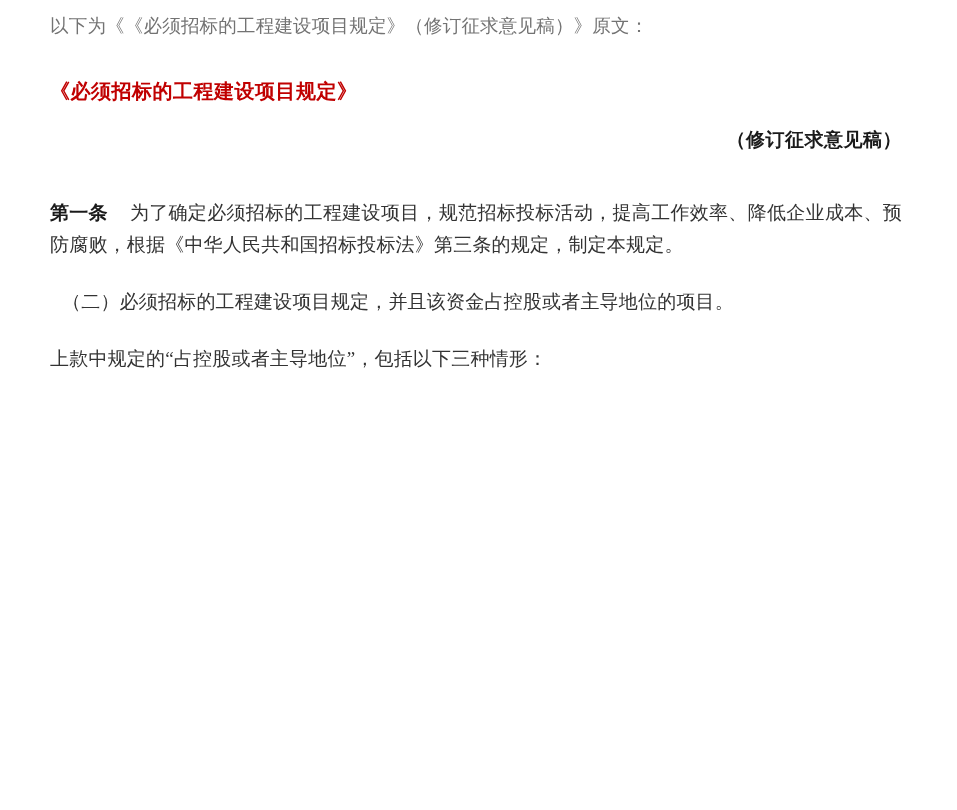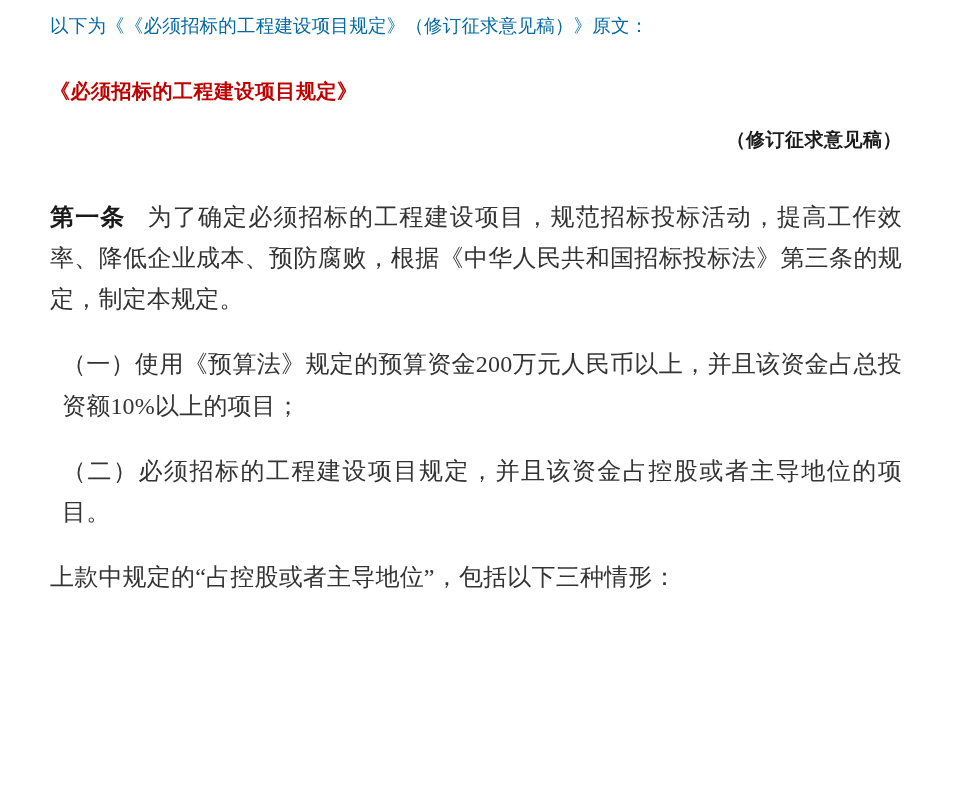--- a/index.html
+++ b/index.html
@@ -17,21 +17,21 @@
   .page {
     box-sizing: border-box;
     width: 957px;
     height: 810px;
     padding: 0 55px 0 50px;
     background: #ffffff;
   }
   .intro {
     font-size: 18.5px;
     line-height: 1.6;
-    color: #0369a1;
+    color: #737373;
     margin: 8px 0 0 0;
     padding-top: 4px;
     letter-spacing: 0.2px;
   }
   .doc-title {
     text-align: left;
     color: #c00000;
     font-weight: bold;
     font-size: 20px;
     margin-top: 36px;
@@ -39,21 +39,21 @@
   }
   .doc-subtitle {
     text-align: right;
     color: #1a1a1a;
     font-weight: bold;
     font-size: 19px;
     margin-top: 22px;
     letter-spacing: 0.5px;
   }
   .para {
-    font-size: 24px;
+    font-size: 19px;
     line-height: 1.72;
     color: #333333;
     margin-top: 24px;
     text-align: justify;
     letter-spacing: 0.2px;
   }
   .art-label {
     font-weight: bold;
     color: #1a1a1a;
     margin-right: 22px;
@@ -74,19 +74,18 @@
   <p class="intro">以下为《《必须招标的工程建设项目规定》（修订征求意见稿）》原文：</p>
 
   <div class="doc-title">《必须招标的工程建设项目规定》</div>
   <div class="doc-subtitle">（修订征求意见稿）</div>
 
   <p class="para first-art">
     <span class="art-label">第一条</span><span>为了确定必须招标的工程建设项目，规范招标投标活动，提高工作效率、降低企业成本、预防腐败，根据《中华人民共和国招标投标法》第三条的规定，制定本规定。</span>
   </p>
 
 
-  <p class="para indent">（一）使用《预算法》规定的预算资金200万元人民币以上，并且该资金占总投资额10%以上的项目；</p>
   <p class="para indent">（二）必须招标的工程建设项目规定，并且该资金占控股或者主导地位的项目。</p>
 
   <p class="para">上款中规定的“占控股或者主导地位”，包括以下三种情形：</p>
 
 
 </div>
 
 </body></html>

